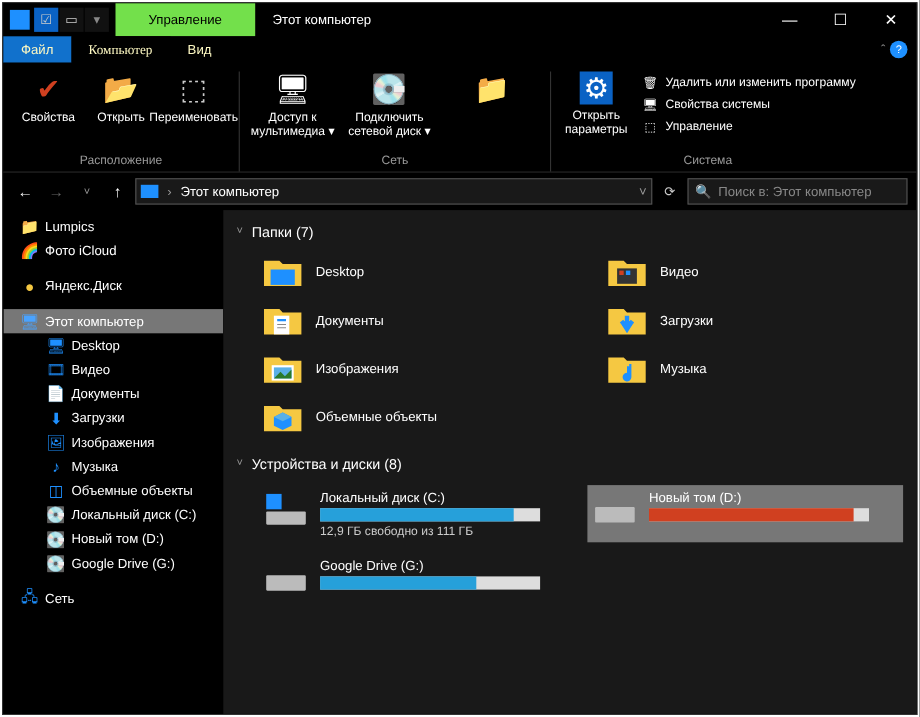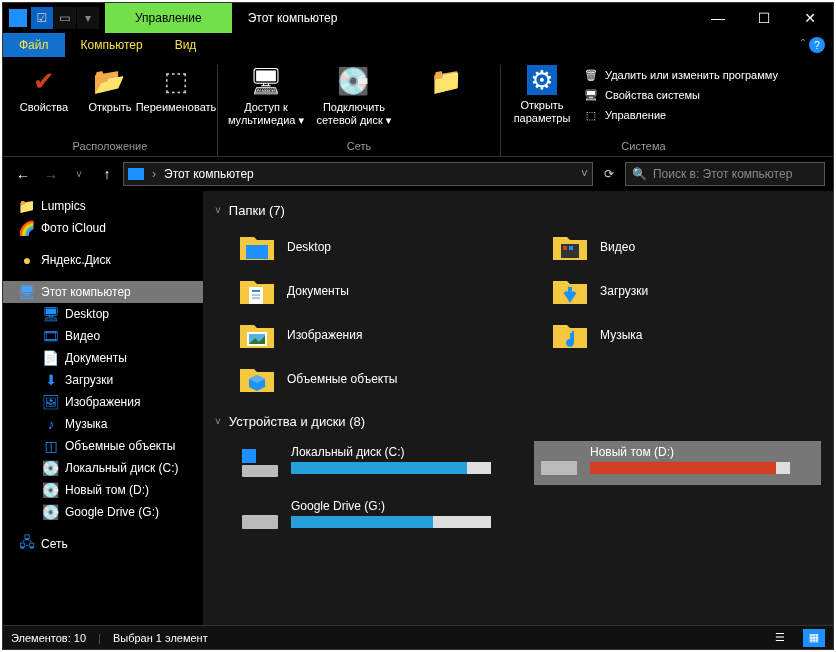--- a/index.html
+++ b/index.html
@@ -12,23 +12,23 @@
 .tb-sysicon { width: 18px; height: 18px; background: #1e90ff; margin: 0 2px; }
 .tb-qat { display: flex; gap: 1px; }
 .tb-qat-btn { width: 22px; height: 22px; display: flex; align-items: center; justify-content: center; background: #111; color: #ccc; font-size: 12px; }
 .tb-manage { background: #73E04B; color: #000; padding: 2px 30px; display: flex; align-items: center; font-size: 12px; margin-left: 2px; }
 .tb-title { flex: 1; display: flex; align-items: center; padding-left: 16px; font-size: 12px; }
 .tb-buttons { display: flex; }
 .tb-btn { width: 46px; display: flex; align-items: center; justify-content: center; font-size: 14px; color: #fff; }
 
 
 .tabs { height: 24px; display: flex; align-items: stretch; background: #000; font-size: 12px; }
-.tab { padding: 0 16px; display: flex; align-items: center; color: #fde047; }
+.tab { padding: 0 16px; display: flex; align-items: center; color: #fef9c3; }
 .tab.file { background: #1171cc; }
-.tab.sel { background: #000; }
+.tab.sel { background: #000; font-family: Liberation Serif, serif; }
 .tab.ctx { margin-left: 0; color: #fff; }
 .tabs-spacer { flex: 1; }
 .tabs-right { display: flex; align-items: center; padding-right: 8px; gap: 4px; }
 .tabs-caret { color: #999; }
 .tabs-help { width: 16px; height: 16px; border-radius: 50%; background: #1e90ff; color: #fff; display: flex; align-items: center; justify-content: center; font-size: 10px; }
 
 
 .ribbon { height: 100px; display: flex; background: #000; border-bottom: 1px solid #333; padding-top: 8px; }
 .rgroup { display: flex; flex-direction: column; align-items: center; border-right: 1px solid #333; padding: 0 8px; }
 .rgroup-items { display: flex; gap: 8px; flex: 1; align-items: flex-start; }
@@ -351,20 +351,21 @@
               <svg width="40" height="32" viewBox="0 0 40 32">
                 <rect x="2" y="18" width="36" height="12" fill="#bbb" rx="1"></rect>
                 <rect x="2" y="2" width="14" height="14" fill="#1e90ff"></rect>
               </svg>
             </div>
           <div class="drive-info">
             <span>Локальный диск (C:)</span>
             <div class="drive-bar">
                 <div class="fill" style="width:88%"></div>
               </div>
+            <span class="drive-sub">12,9 ГБ свободно из 111 ГБ</span>
           </div>
         </div>
         <div class="drive sel">
           <div class="dico">
               <svg width="40" height="32" viewBox="0 0 40 32">
                 <rect x="2" y="14" width="36" height="14" fill="#bbb" rx="1"></rect>
               </svg>
             </div>
           <div class="drive-info">
             <span>Новый том (D:)</span>
@@ -383,22 +384,14 @@
             <span>Google Drive (G:)</span>
             <div class="drive-bar">
                 <div class="fill" style="width:71%"></div>
               </div>
           </div>
         </div>
       </div>
     </div>
   </div>
 
-  <div class="status">
-    <span>Элементов: 10</span>
-    <span style="color:#555">|</span>
-    <span>Выбран 1 элемент</span>
-    <div class="status-spacer"></div>
-    <div class="view-btn">☰</div>
-    <div class="view-btn active">▦</div>
-  </div>
 
 </div>
 
 </body></html>

